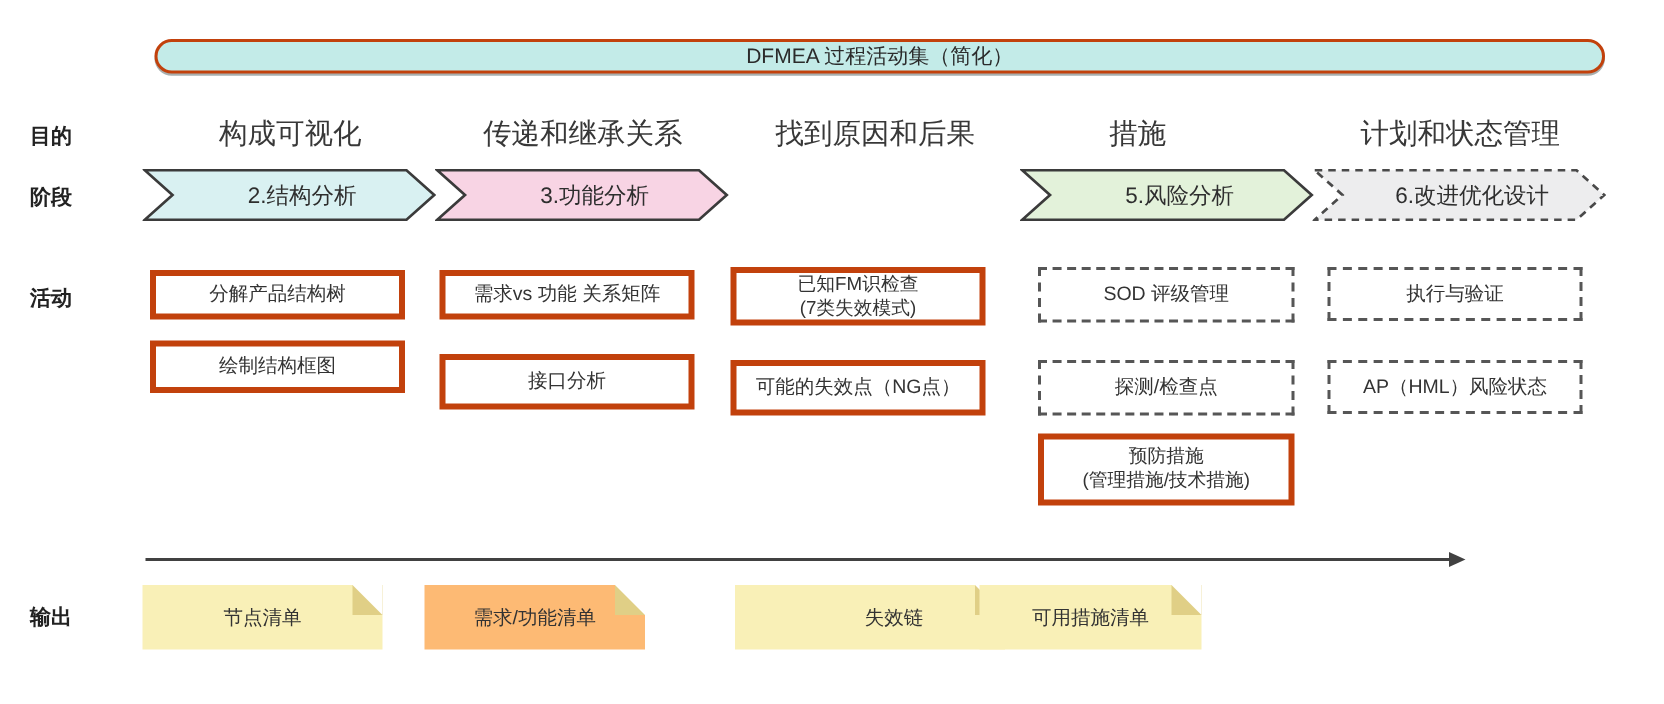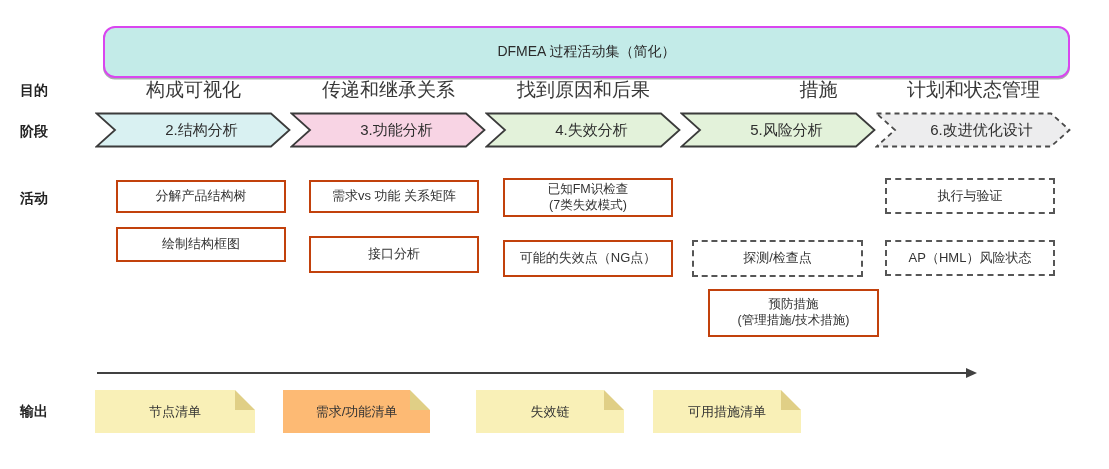--- a/index.html
+++ b/index.html
@@ -1,22 +1,22 @@
 <!DOCTYPE html>
 <html><head>
 <meta charset="utf-8">
 <style>
   html,body{margin:0;padding:0;background:#fff;}
   .canvas{
     position:relative;width:1109px;height:469px;background:#ffffff;overflow:hidden;
     font-family:"Liberation Sans","DejaVu Sans",sans-serif;color:#333;
   }
   .banner{
-    position:absolute;left:103px;top:26px;width:967px;height:52px;
-    border:2px solid #d946ef;border-radius:12px;
+    position:absolute;left:103px;top:26px;width:967px;height:23px;
+    border:2px solid #c2410c;border-radius:12px;
     display:flex;align-items:center;justify-content:center;
     font-size:14px;color:#2b2b2b;box-shadow:0 1.5px 0 rgba(61,78,78,.45);
     box-sizing:border-box;background:#c3ebe8;
   }
   .rlabel{
     position:absolute;left:20px;font-size:14px;font-weight:bold;color:#222;
     white-space:nowrap;line-height:14px;
   }
   .purpose{
     position:absolute;top:83px;width:197px;text-align:center;
@@ -28,21 +28,21 @@
     position:absolute;left:0;top:0;width:100%;height:100%;
     display:flex;align-items:center;justify-content:center;
     padding-left:16px;box-sizing:border-box;
     font-size:15px;color:#2e2e2e;white-space:nowrap;
   }
   .abox{
     position:absolute;background:#fff;box-sizing:border-box;
     display:flex;flex-direction:column;align-items:center;justify-content:center;
     font-size:13px;color:#333;text-align:center;line-height:1.25;white-space:nowrap;
   }
-  .abox.solid{border:2px solid #c2410c;margin-left:16px;}
+  .abox.solid{border:4px solid #c2410c;}
   .abox.dashed{border:2px dashed #565656;}
   .arrow{position:absolute;left:97px;top:372px;width:870px;height:2px;background:#414141;}
   .arrow::after{
     content:"";position:absolute;right:-10px;top:-4px;width:0;height:0;
     border-left:11px solid #414141;border-top:5px solid transparent;border-bottom:5px solid transparent;
   }
   .note{
     position:absolute;top:390px;height:43px;background:#f9f0b7;
     display:flex;align-items:center;justify-content:center;
     font-size:13px;color:#333;white-space:nowrap;
@@ -63,40 +63,34 @@
   </div>
 
   <div class="rlabel" style="top:83px">目的</div>
   <div class="rlabel" style="top:124px">阶段</div>
   <div class="rlabel" style="top:191px">活动</div>
   <div class="rlabel" style="top:404px">输出</div>
 
   <div class="purpose" style="left:95px">构成可视化</div>
   <div class="purpose" style="left:290px">传递和继承关系</div>
   <div class="purpose" style="left:485px">找到原因和后果</div>
-  <div class="purpose" style="left:720px">措施</div>
+  <div class="purpose" style="left:660px">措施</div>
   <div class="purpose" style="left:875px">计划和状态管理</div>
 
   <div class="stage" style="left:95px">
     <svg width="197" height="36" viewBox="0 0 197 36">
       <polygon points="1.5,1.5 176,1.5 194.5,18 176,34.5 1.5,34.5 20,18" stroke="#3b3b3b" stroke-width="1.8" fill="#d9f1f2"></polygon>
     </svg>
     <span class="stage-label">2.结构分析</span>
   </div>
   <div class="stage" style="left:290px">
     <svg width="197" height="36" viewBox="0 0 197 36">
       <polygon points="1.5,1.5 176,1.5 194.5,18 176,34.5 1.5,34.5 20,18" stroke="#3b3b3b" stroke-width="1.8" fill="#f8d4e4"></polygon>
     </svg>
     <span class="stage-label">3.功能分析</span>
-  </div>
-  <div class="stage" style="left:485px">
-    <svg width="197" height="36" viewBox="0 0 197 36">
-      <polygon points="1.5,1.5 176,1.5 194.5,18 176,34.5 1.5,34.5 20,18" stroke="#3b3b3b" stroke-width="1.8" fill="#e3f2da"></polygon>
-    </svg>
-    <span class="stage-label">4.失效分析</span>
   </div>
   <div class="stage" style="left:680px">
     <svg width="197" height="36" viewBox="0 0 197 36">
       <polygon points="1.5,1.5 176,1.5 194.5,18 176,34.5 1.5,34.5 20,18" stroke="#3b3b3b" stroke-width="1.8" fill="#e3f2da"></polygon>
     </svg>
     <span class="stage-label">5.风险分析</span>
   </div>
   <div class="stage" style="left:875px">
     <svg width="197" height="36" viewBox="0 0 197 36">
       <polygon points="1.5,1.5 176,1.5 194.5,18 176,34.5 1.5,34.5 20,18" stroke="#4a4a4a" stroke-width="1.8" stroke-dasharray="5,4" fill="#ededee"></polygon>
@@ -119,20 +113,23 @@
   </div>
 
   <div class="abox solid" style="left:487px;top:178px;width:170px;height:39px;font-size:12.5px">
     <span>已知FM识检查</span>
     <span>(7类失效模式)</span>
   </div>
   <div class="abox solid" style="left:487px;top:240px;width:170px;height:37px">
     <span>可能的失效点（NG点）</span>
   </div>
 
+  <div class="abox dashed" style="left:692px;top:178px;width:171px;height:37px">
+    <span>SOD 评级管理</span>
+  </div>
   <div class="abox dashed" style="left:692px;top:240px;width:171px;height:37px">
     <span>探测/检查点</span>
   </div>
   <div class="abox solid" style="left:692px;top:289px;width:171px;height:48px;font-size:12.5px">
     <span>预防措施</span>
     <span>(管理措施/技术措施)</span>
   </div>
 
   <div class="abox dashed" style="left:885px;top:178px;width:170px;height:36px">
     <span>执行与验证</span>
@@ -142,20 +139,20 @@
   </div>
 
   <div class="arrow"></div>
 
   <div class="note" style="left: 95px; width: 160px; background-color: rgb(249, 240, 183);">
     <span>节点清单</span>
   </div>
   <div class="note" style="left: 283px; width: 147px; background-color: #fdba74;">
     <span>需求/功能清单</span>
   </div>
-  <div class="note" style="left: 476px; width: 148px; background-color: rgb(249, 240, 183);">
+  <div class="note" style="left: 490px; width: 148px; background-color: rgb(249, 240, 183); padding-left: 32px;">
     <span>失效链</span>
   </div>
   <div class="note" style="left: 653px; width: 148px; background-color: rgb(249, 240, 183);">
     <span>可用措施清单</span>
   </div>
 
 </div>
 
 </body></html>

